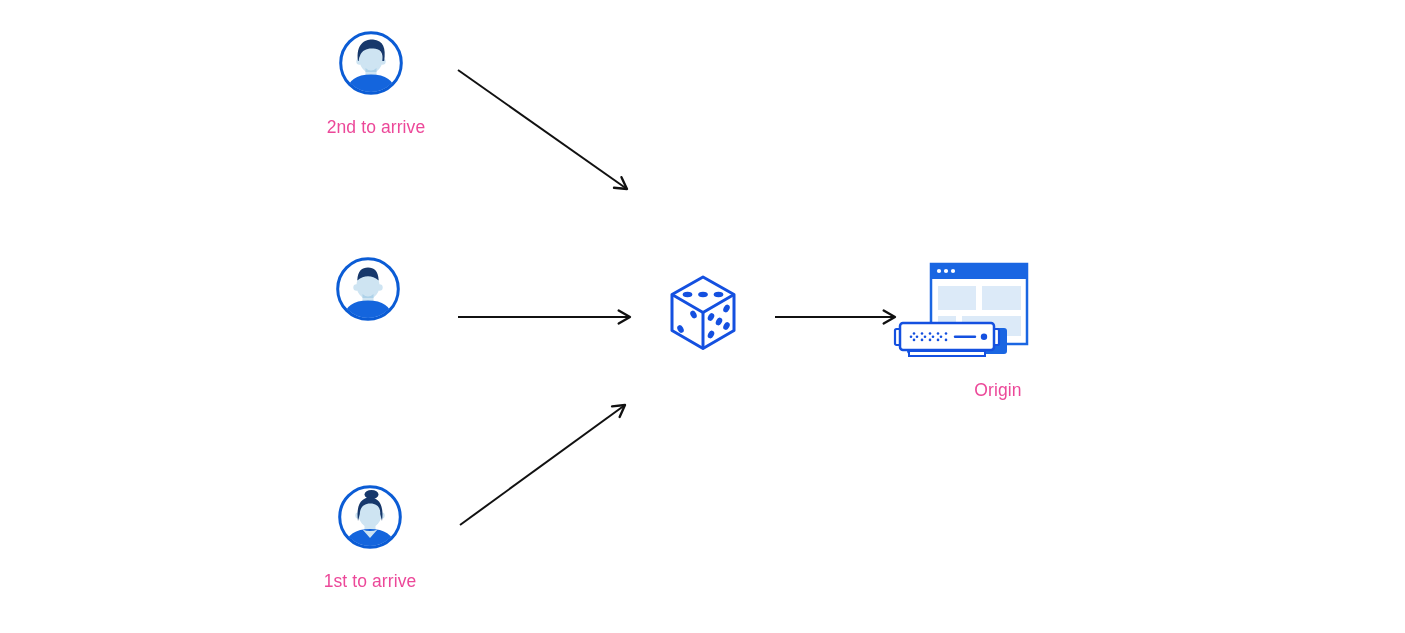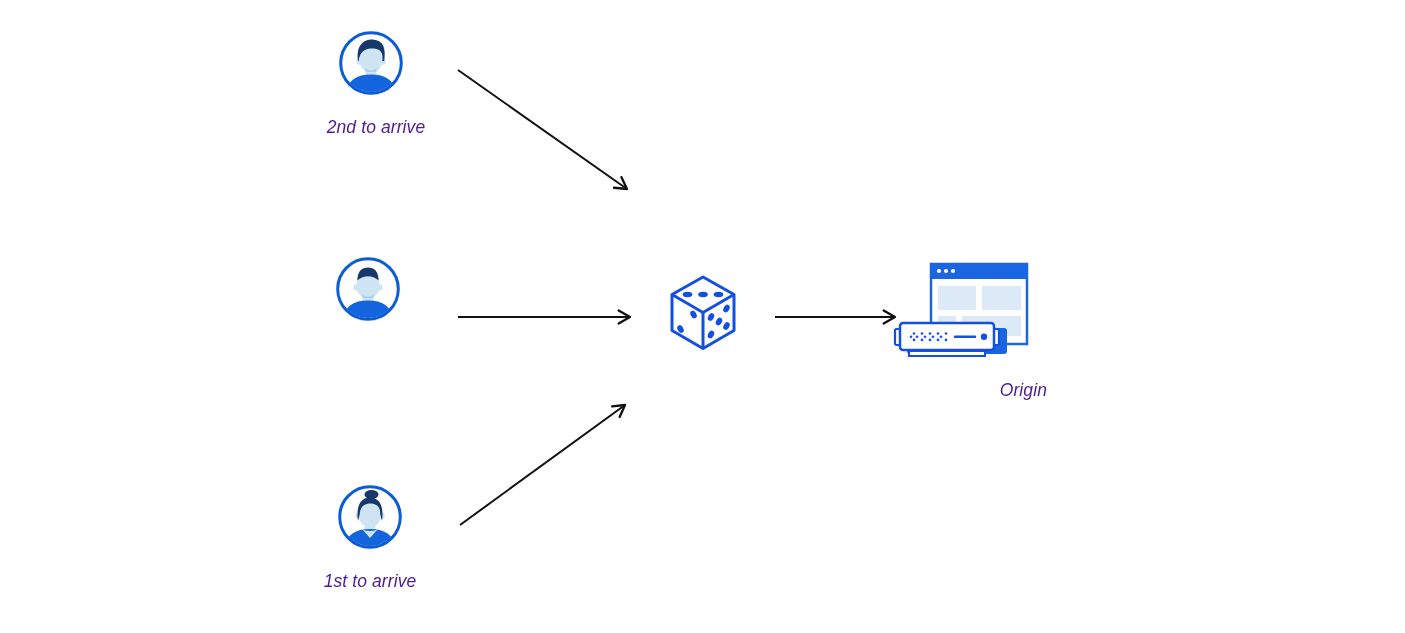--- a/index.html
+++ b/index.html
@@ -12,23 +12,22 @@
     overflow: hidden;
     font-family: "Liberation Sans", sans-serif;
   }
   .abs { position: absolute; }
   .node-label {
     position: absolute;
     width: 170px;
     text-align: center;
     font-size: 17.5px;
     line-height: 22px;
-    color: #4c1d95;
+    color: #ec4899;
     letter-spacing: 0.1px;
-    font-style: italic;
   }
   svg { display: block; }
   #arrow-layer { position: absolute; left: 0; top: 0; pointer-events: none; }
 </style>
 </head>
 <body>
 
 <div id="canvas">
 
   <svg id="arrow-layer" width="1405" height="633" viewBox="0 0 1405 633">
@@ -171,15 +170,15 @@
         <circle cx="45" cy="73.5" r="1.3"></circle>
           <circle cx="48" cy="76.7" r="1.3"></circle>
           <circle cx="45" cy="79.9" r="1.3"></circle>
         <circle cx="53" cy="73.5" r="1.3"></circle>
           <circle cx="53" cy="79.9" r="1.3"></circle>
       </g>
       <line x1="62" y1="76.7" x2="82" y2="76.7" stroke="#1450e0" stroke-width="2.4" stroke-linecap="round"></line>
       <circle cx="91" cy="76.7" r="3.2" fill="#1450e0"></circle>
     </svg>
   </div>
-  <div class="node-label" style="left:877px; top:379px;text-align:right;">Origin</div>
+  <div class="node-label" style="left:913px; top:379px;">Origin</div>
 
 </div>
 
 </body></html>

